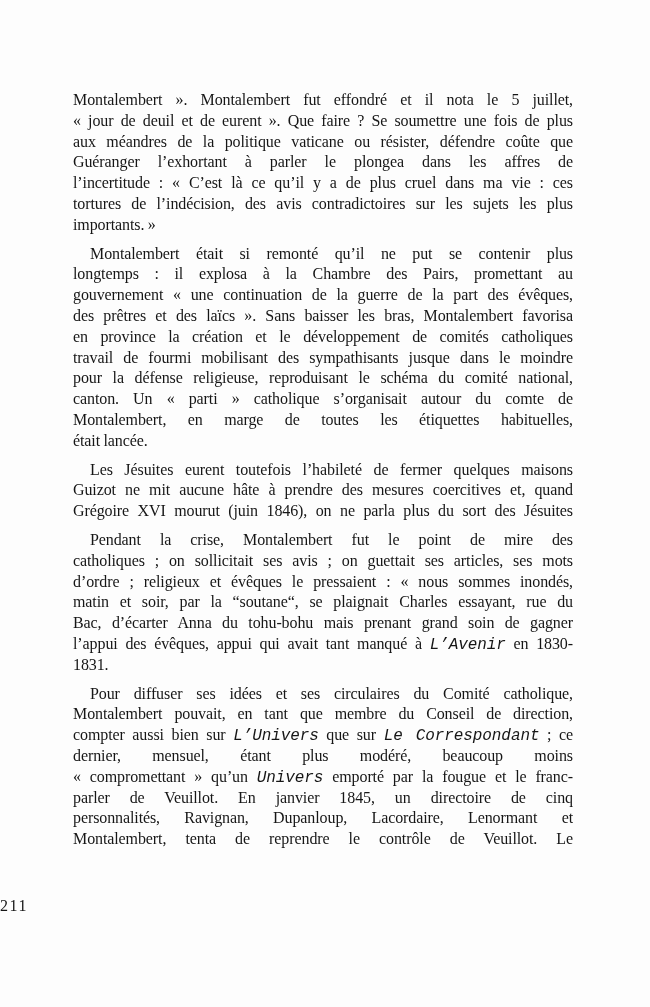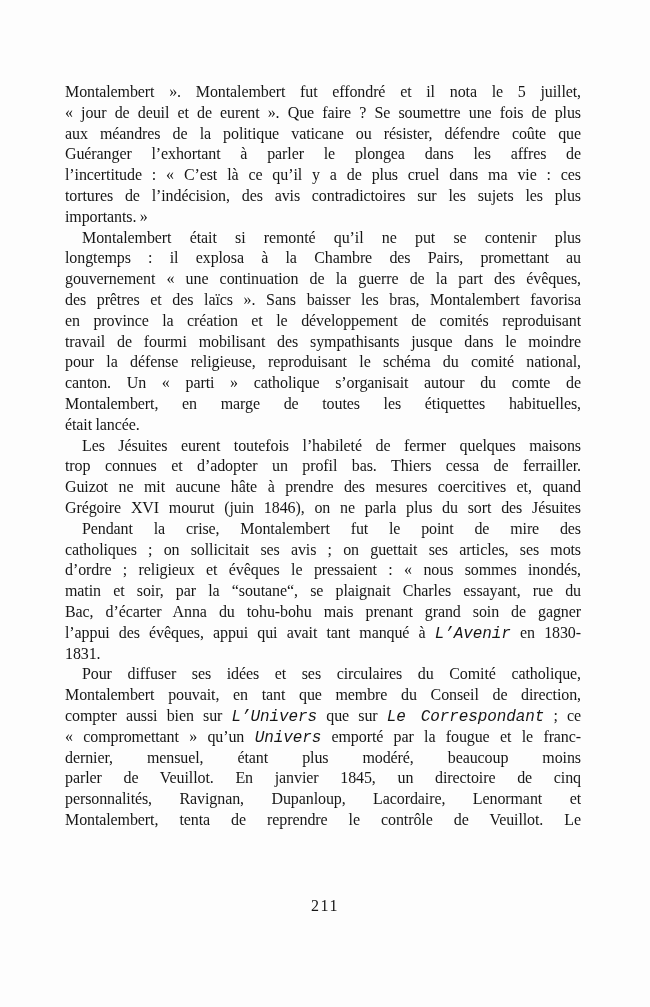--- a/index.html
+++ b/index.html
@@ -19,21 +19,21 @@
     position: absolute;
     inset: 0;
   }
   .text-block {
     position: absolute;
     left: 65px;
     top: 82px;
     width: 516px;
   }
   .para {
-    margin: 0;
+    margin: 8px;
     padding: 0;
   }
   .line {
     font-size: 16px;
     line-height: 20.8px;
     height: 20.8px;
     overflow: hidden;
     text-align: justify;
     text-align-last: justify;
     word-spacing: -0.5px;
@@ -48,21 +48,21 @@
   }
   .line i {
     font-style: italic;
     font-family: Liberation Mono, monospace;
   }
   .page-number {
     position: absolute;
     top: 897px;
     left: 0;
     width: 100%;
-    text-align: center;
+    text-align: left;
     font-size: 16px;
     letter-spacing: 1.5px;
   }
 </style>
 </head>
 <body style="background: rgb(253, 253, 253); color: rgb(22, 22, 22);">
 
 <div class="page">
   <div class="text-block" id="text-block">
       <div class="para">
@@ -72,47 +72,46 @@
         <div class="line">Guéranger l’exhortant à parler le plongea dans les affres de</div>
         <div class="line">l’incertitude : « C’est là ce qu’il y a de plus cruel dans ma vie : ces</div>
         <div class="line">tortures de l’indécision, des avis contradictoires sur les sujets les plus</div>
         <div class="line para-end">importants. »</div>
       </div>
       <div class="para indented">
         <div class="line">Montalembert était si remonté qu’il ne put se contenir plus</div>
         <div class="line">longtemps : il explosa à la Chambre des Pairs, promettant au</div>
         <div class="line">gouvernement « une continuation de la guerre de la part des évêques,</div>
         <div class="line">des prêtres et des laïcs ». Sans baisser les bras, Montalembert favorisa</div>
-        <div class="line">en province la création et le développement de comités reproduisant</div>
+        <div class="line">en province la création et le développement de comités catholiques</div>
         <div class="line">travail de fourmi mobilisant des sympathisants jusque dans le moindre</div>
         <div class="line">pour la défense religieuse, reproduisant le schéma du comité national,</div>
         <div class="line">canton. Un « parti » catholique s’organisait autour du comte de</div>
         <div class="line">Montalembert, en marge de toutes les étiquettes habituelles,</div>
         <div class="line para-end">était lancée.</div>
       </div>
       <div class="para indented">
         <div class="line">Les Jésuites eurent toutefois l’habileté de fermer quelques maisons</div>
-        <div class="line">trop connues et d’adopter un profil bas. Thiers cessa de ferrailler.</div>
         <div class="line">Guizot ne mit aucune hâte à prendre des mesures coercitives et, quand</div>
         <div class="line">Grégoire XVI mourut (juin 1846), on ne parla plus du sort des Jésuites</div>
       </div>
       <div class="para indented">
         <div class="line">Pendant la crise, Montalembert fut le point de mire des</div>
         <div class="line">catholiques ; on sollicitait ses avis ; on guettait ses articles, ses mots</div>
         <div class="line">d’ordre ; religieux et évêques le pressaient : « nous sommes inondés,</div>
         <div class="line">matin et soir, par la “soutane“, se plaignait Charles essayant, rue du</div>
         <div class="line">Bac, d’écarter Anna du tohu-bohu mais prenant grand soin de gagner</div>
         <div class="line">l’appui des évêques, appui qui avait tant manqué à <i>L’Avenir</i> en 1830-</div>
         <div class="line para-end">1831.</div>
       </div>
       <div class="para indented">
         <div class="line">Pour diffuser ses idées et ses circulaires du Comité catholique,</div>
         <div class="line">Montalembert pouvait, en tant que membre du Conseil de direction,</div>
         <div class="line">compter aussi bien sur <i>L’Univers</i> que sur <i>Le Correspondant</i> ; ce</div>
+        <div class="line">dernier, mensuel, étant plus modéré, beaucoup moins</div>
         <div class="line">« compromettant » qu’un <i>Univers</i> emporté par la fougue et le franc-</div>
-        <div class="line">dernier, mensuel, étant plus modéré, beaucoup moins</div>
         <div class="line">parler de Veuillot. En janvier 1845, un directoire de cinq</div>
         <div class="line">personnalités, Ravignan, Dupanloup, Lacordaire, Lenormant et</div>
         <div class="line">Montalembert, tenta de reprendre le contrôle de Veuillot. Le</div>
       </div>
     </div>
   <div class="page-number">211</div>
 </div>
 
 </body></html>

